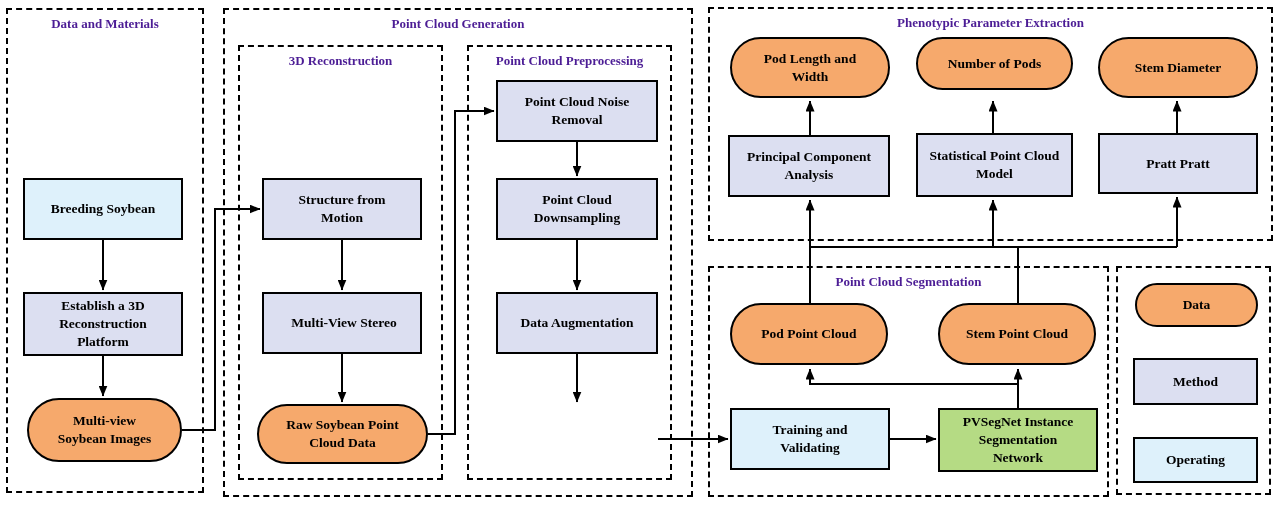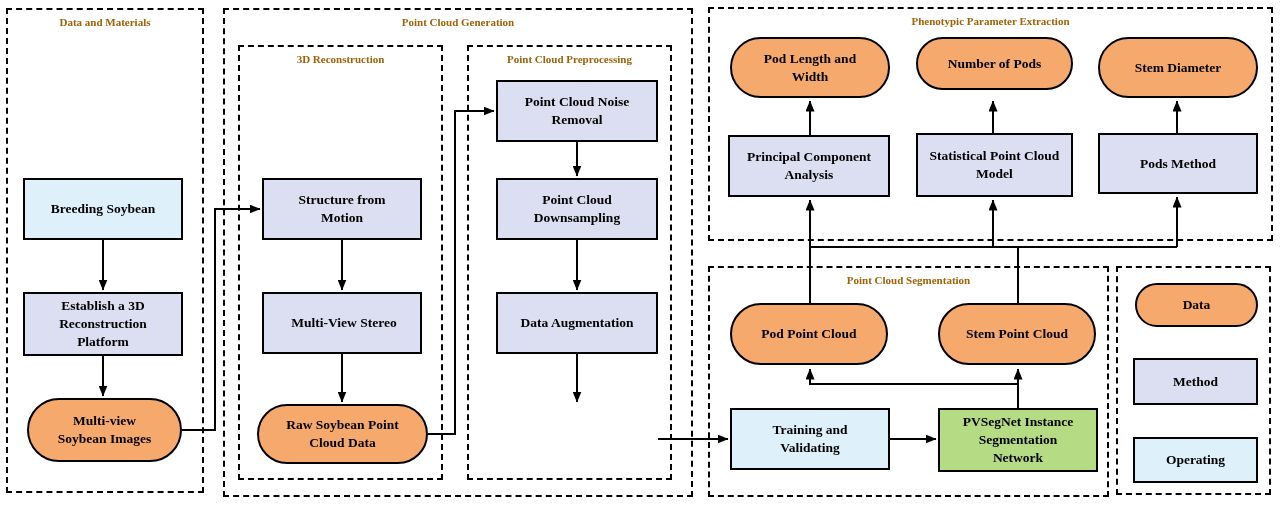--- a/index.html
+++ b/index.html
@@ -5,21 +5,21 @@
   html,body{margin:0;padding:0;background:#fff;}
   #canvas{
     position:relative;width:1280px;height:506px;background:#ffffff;
     font-family:"Liberation Serif","DejaVu Serif",serif;overflow:hidden;
   }
   .section{
     position:absolute;border:2px dashed #000;box-sizing:border-box;background:transparent;
   }
   .section-title{
     position:absolute;left:0;right:0;top:6px;text-align:center;
-    font-weight:bold;font-size:11px;color:#a16207;pointer-events:none;
+    font-weight:bold;font-size:13px;color:#4c1d95;pointer-events:none;
   }
   .node{
     position:absolute;box-sizing:border-box;border:2px solid var(--c-border,#000);
     display:flex;align-items:center;justify-content:center;text-align:center;
     font-weight:bold;font-size:13.5px;line-height:1.32;color:#000;
     white-space:pre-line;padding:2px 8px;
   }
   .pill{border-radius:33px;}
   .fill-data{background:var(--c-data,#F6A96C);}
   .fill-method{background:var(--c-method,#DCDFF1);}
@@ -109,21 +109,21 @@
   <div class="node fill-method" style="left:496px;top:292px;width:162px;height:62px;">Data Augmentation</div>
 
   <div class="node fill-data pill" style="left:730px;top:37px;width:160px;height:61px;">Pod Length and
 Width</div>
   <div class="node fill-data pill" style="left:916px;top:37px;width:157px;height:53px;">Number of Pods</div>
   <div class="node fill-data pill" style="left:1098px;top:37px;width:160px;height:61px;">Stem Diameter</div>
   <div class="node fill-method" style="left:728px;top:135px;width:162px;height:62px;">Principal Component
 Analysis</div>
   <div class="node fill-method" style="left:916px;top:133px;width:157px;height:64px;">Statistical Point Cloud
 Model</div>
-  <div class="node fill-method" style="left:1098px;top:133px;width:160px;height:61px;">Pods Method</div>
+  <div class="node fill-method" style="left:1098px;top:133px;width:160px;height:61px;">Pratt Pratt</div>
 
   <div class="node fill-data pill" style="left:730px;top:303px;width:158px;height:62px;">Pod Point Cloud</div>
   <div class="node fill-data pill" style="left:938px;top:303px;width:158px;height:62px;">Stem Point Cloud</div>
   <div class="node fill-operating" style="left:730px;top:408px;width:160px;height:62px;">Training and
 Validating</div>
   <div class="node fill-network" style="left:938px;top:408px;width:160px;height:64px;">PVSegNet Instance
 Segmentation
 Network</div>
 
   <div class="node fill-data pill" style="left:1135px;top:283px;width:123px;height:44px;">Data</div>

